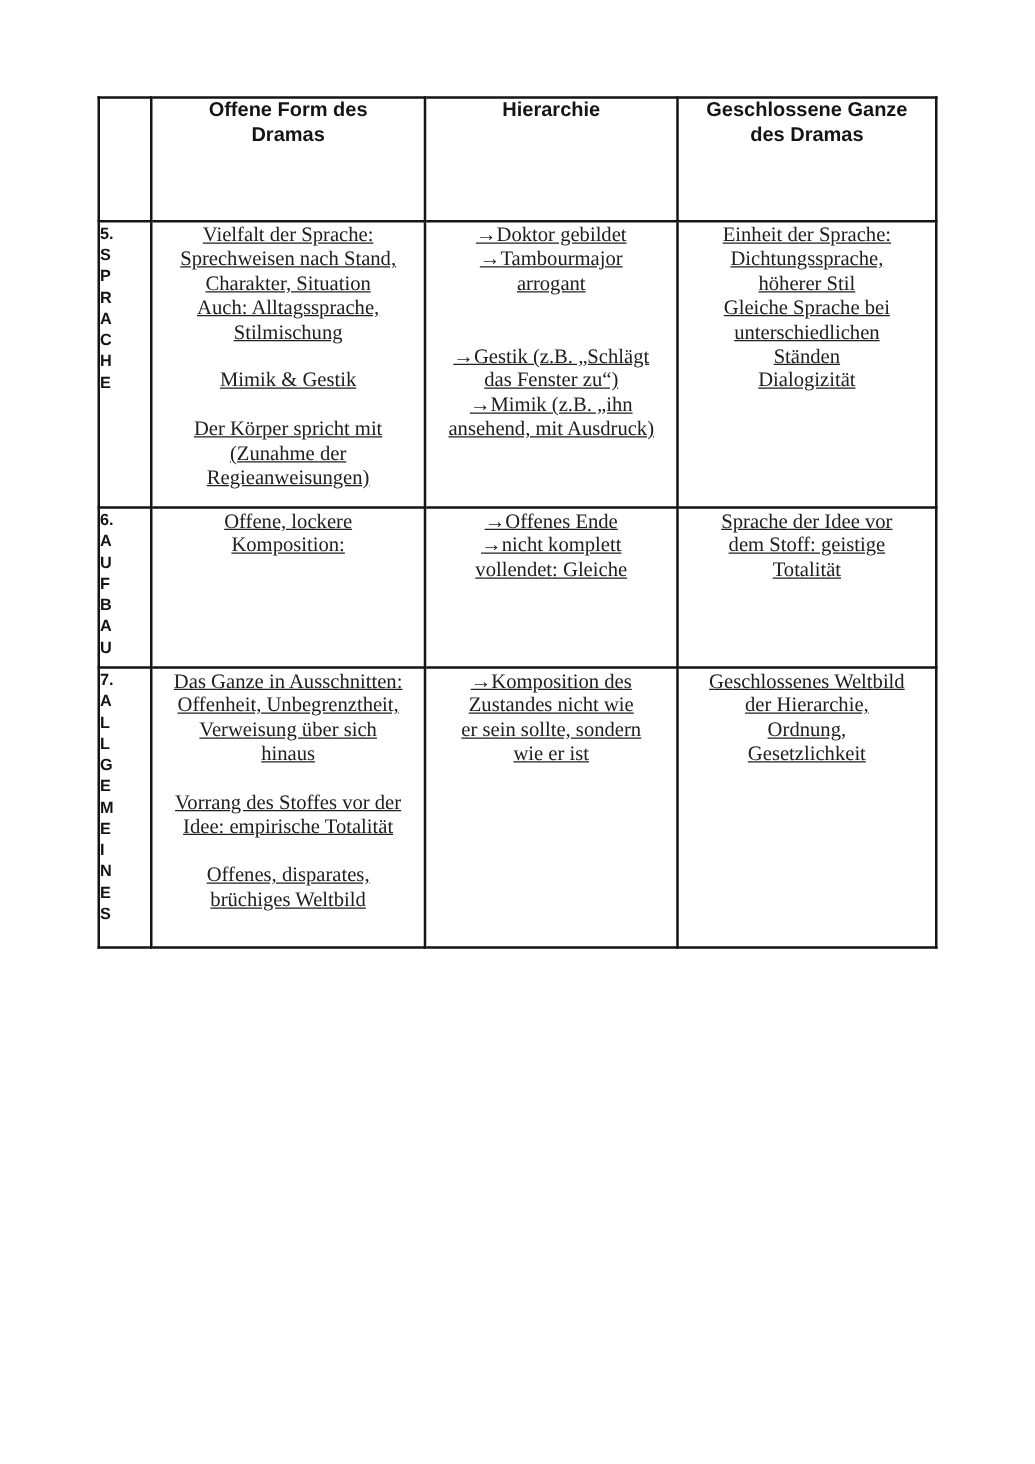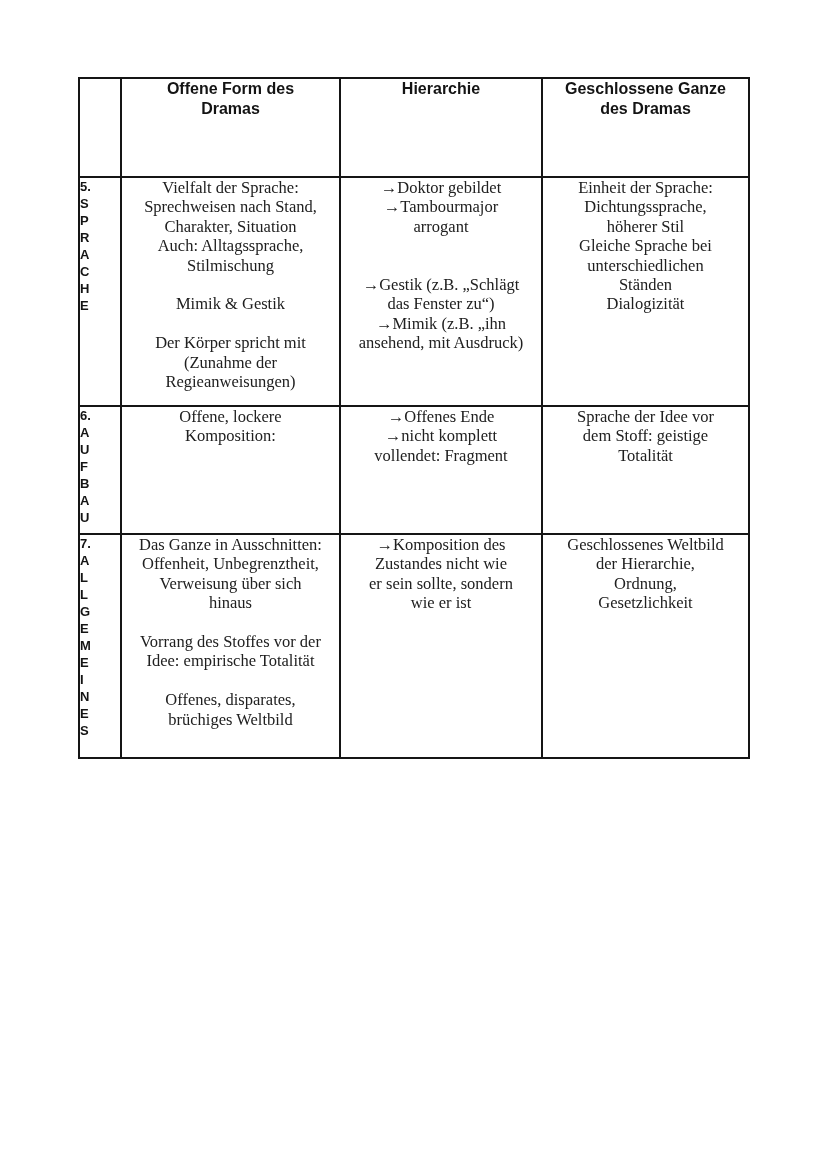--- a/index.html
+++ b/index.html
@@ -56,20 +56,21 @@
   }
   td.cat-cell .stack { white-space: pre-line; }
   td.body-cell {
     font-family: "Liberation Serif", serif;
     font-size: 16.5px;
     line-height: 19.4px;
     text-align: center;
     white-space: pre-line;
     padding: 6px 8px 0 8px;
     color: #202020;
+    text-decoration: underline;
   }
   .pt10 { padding-top: 10px; }
   .pt16 { padding-top: 16px; }
   .pt22 { padding-top: 22px; }
   .pt28 { padding-top: 28px; margin-left: 29px; }
   .pt2  { padding-top: 2px; }
 </style>
 </head>
 <body>
 
@@ -136,21 +137,21 @@
 U
 F
 B
 A
 U</div>
       </td>
       <td class="body-cell">Offene, lockere
 Komposition:</td>
       <td class="body-cell">→Offenes Ende
 →nicht komplett
-vollendet: Fragment</td>
+vollendet: Gleiche</td>
       <td class="body-cell">Sprache der Idee vor
 dem Stoff: geistige
 Totalität</td>
     </tr>
     <tr class="r-7">
       <td class="cat-cell">
         <div>7.</div>
         <div class="stack">A
 L
 L

